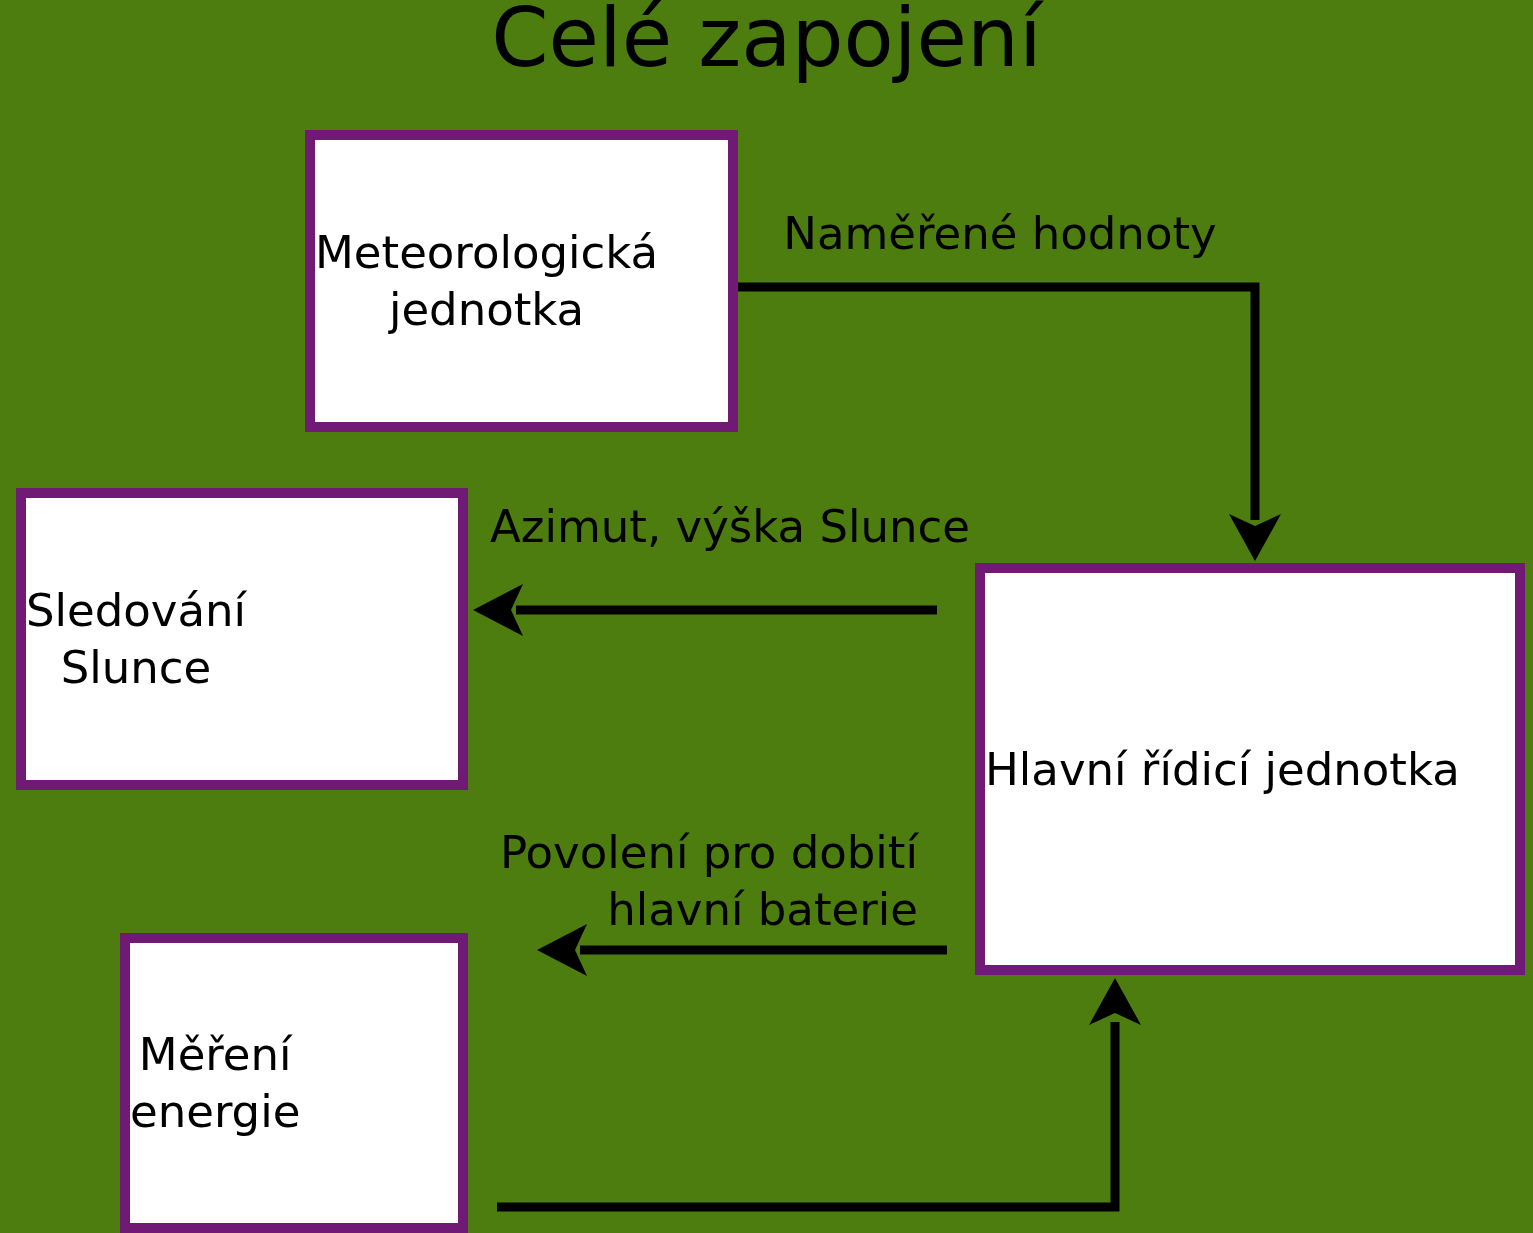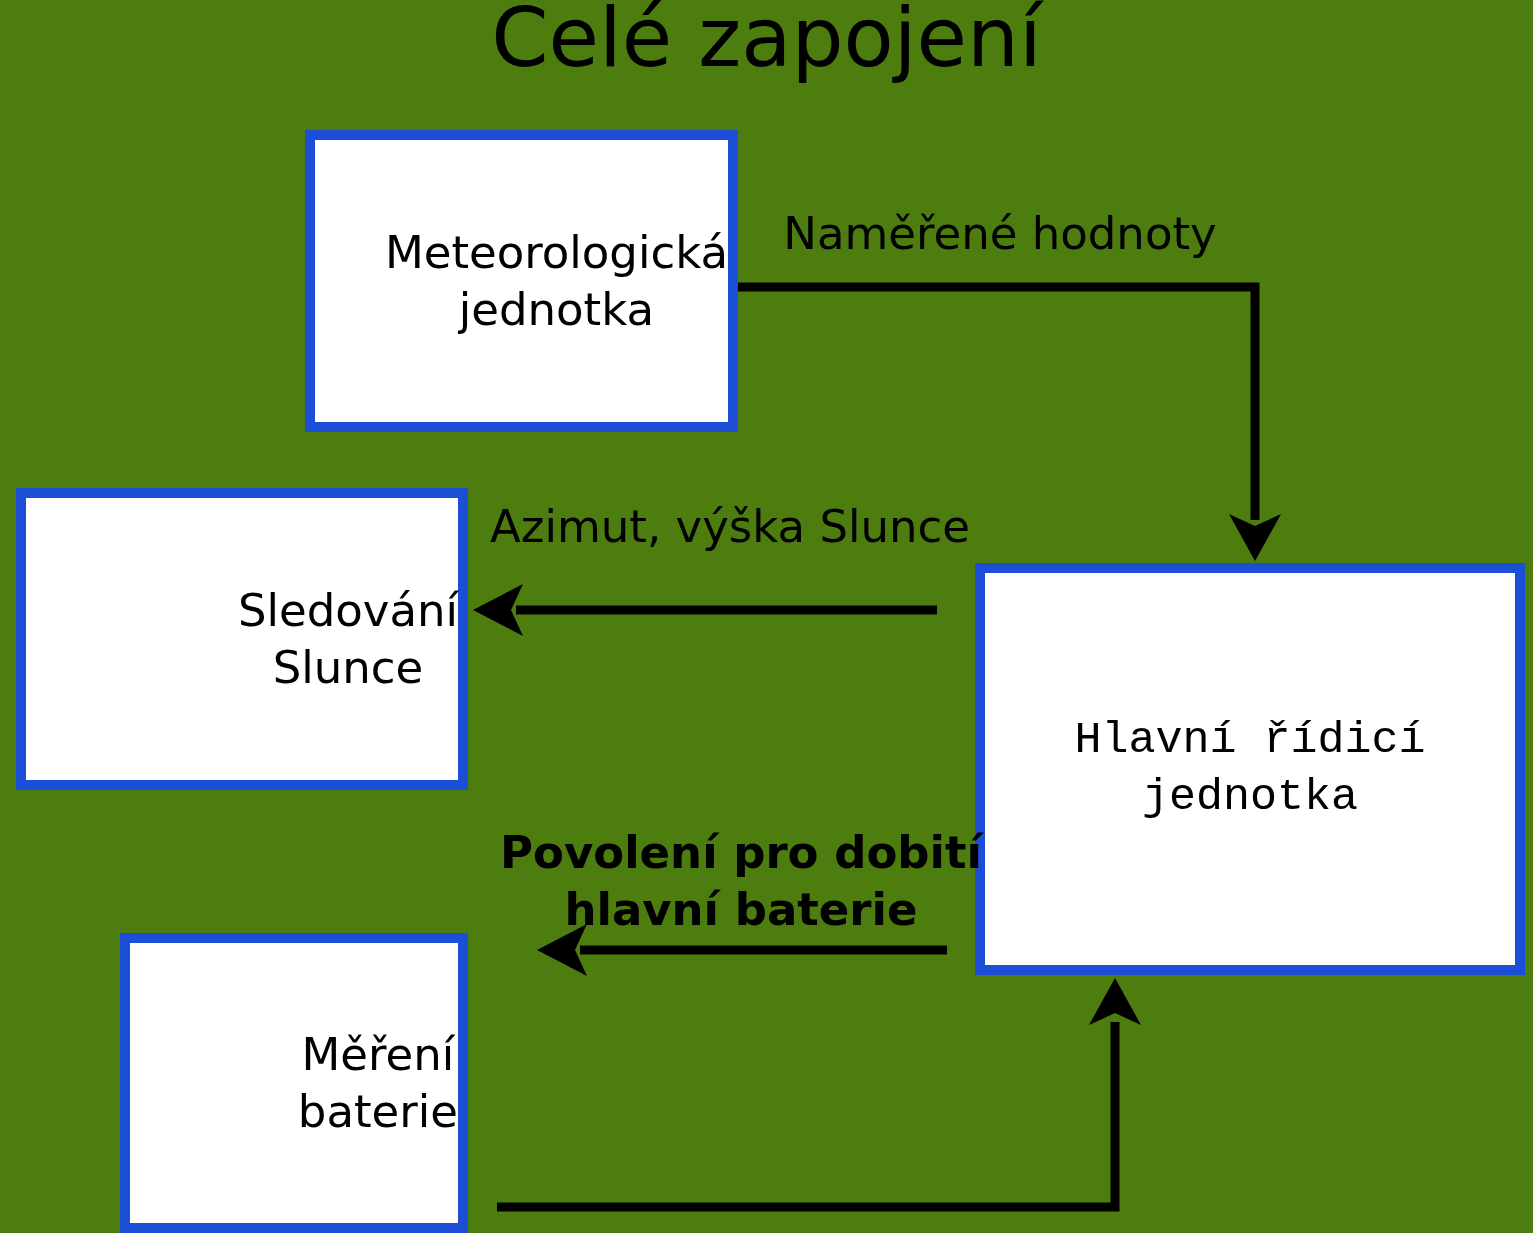--- a/index.html
+++ b/index.html
@@ -22,43 +22,43 @@
     top: -12px;
     width: 100%;
     text-align: center;
     font-size: 82px;
     line-height: 100px;
     font-weight: 400;
   }
   .box {
     position: absolute;
     box-sizing: border-box;
-    border: 10px solid #1d4ed8;
+    border: 10px solid #701a75;
     background: #ffffff;
     display: flex;
     align-items: center;
-    justify-content: flex-end;
+    justify-content: flex-start;
     text-align: center;
   }
   .node-label, .edge-label {
     font-size: 45px;
     line-height: 57px;
     white-space: pre-line;
   }
   .edge-label {
     position: absolute;
   }
   #box-meteo  { left: 305px; top: 130px;  width: 433px; height: 302px; }
   #box-sun    { left: 16px;   top: 488px;  width: 452px; height: 302px; }
   #box-energy { left: 120px; top: 933px;  width: 348px; height: 300px; }
-  #box-main   { left: 975px; top: 563px;  width: 550px; height: 412px; font-family: Liberation Mono, monospace; }
+  #box-main   { left: 975px; top: 563px;  width: 550px; height: 412px; }
 
   #lbl-namerene-hodnoty { left: 780px; top: 205px;  width: 440px; text-align: center; }
   #lbl-azimut           { left: 480px; top: 498px;  width: 500px; text-align: center; }
-  #lbl-povoleni         { left: 500px; top: 824px;  text-align: center; font-weight: bold; }
+  #lbl-povoleni         { left: 500px; top: 824px;  text-align: right; }
   #lbl-namerena-hodnota { left: 530px; top: 1133px; text-align: left; }
 
   .arrows {
     position: absolute;
     left: 0;
     top: 0;
     width: 1533px;
     height: 1233px;
     pointer-events: none;
   }
@@ -99,21 +99,21 @@
 jednotka</div>
   </div>
 
   <div class="box" id="box-sun">
     <div class="node-label">Sledování
 Slunce</div>
   </div>
 
   <div class="box" id="box-energy">
     <div class="node-label">Měření
-baterie</div>
+energie</div>
   </div>
 
   <div class="box" id="box-main">
     <div class="node-label">Hlavní řídicí jednotka</div>
   </div>
 
   <div class="edge-label" id="lbl-namerene-hodnoty">Naměřené hodnoty</div>
 
   <div class="edge-label" id="lbl-azimut">Azimut, výška Slunce</div>
 

